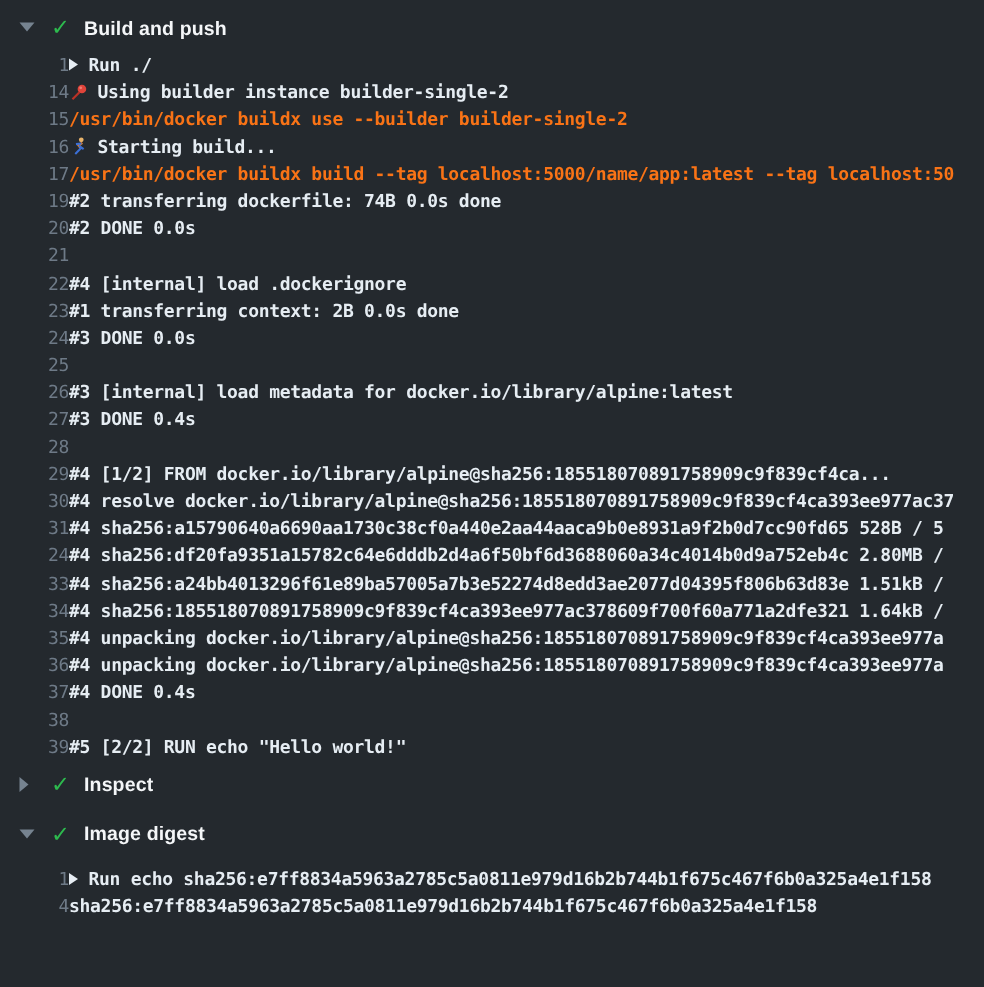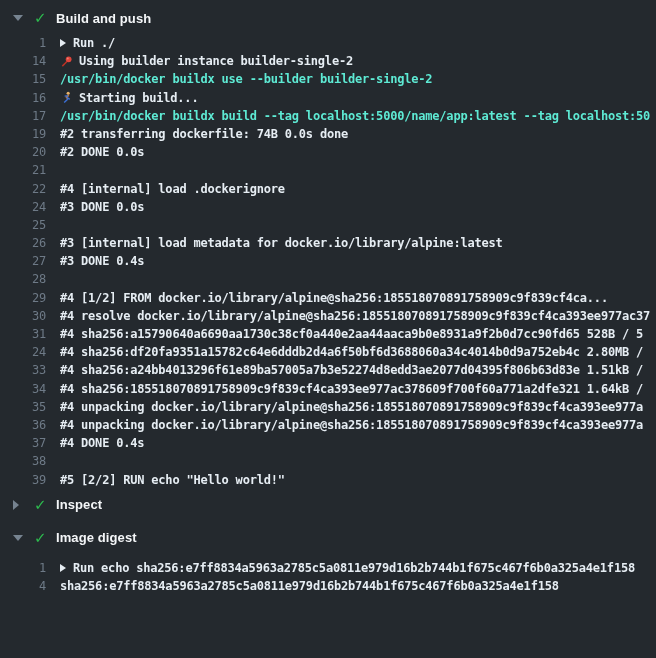--- a/index.html
+++ b/index.html
@@ -75,27 +75,26 @@
   }
   .log-num {
     flex: none;
     width: 46px;
     text-align: right;
     color: #6e7a87;
     cursor: pointer;
     font-weight: 400;
   }
   .log-text {
-    margin-left: 14px;
     color: #e6edf3;
     font-weight: 600;
     display: inline-flex;
     align-items: center;
   }
-  .log-text.command { color: #5eead4; text-align: center; }
+  .log-text.command { color: #f97316; text-align: center; }
   .run-arrow {
     width: 0; height: 0;
     border-top: 4.5px solid transparent;
     border-bottom: 4.5px solid transparent;
     border-left: 6px solid #e6edf3;
     display: inline-block;
     margin-right: 7px;
     cursor: pointer;
     flex: none;
   }
@@ -182,20 +181,26 @@
           <span></span>
         </span>
       </div>
       <div class="log-row">
         <span class="log-num">22</span>
         <span class="log-text">
           <span>#4 [internal] load .dockerignore</span>
         </span>
       </div>
       <div class="log-row">
+        <span class="log-num">23</span>
+        <span class="log-text">
+          <span>#1 transferring context: 2B 0.0s done</span>
+        </span>
+      </div>
+      <div class="log-row">
         <span class="log-num">24</span>
         <span class="log-text">
           <span>#3 DONE 0.0s</span>
         </span>
       </div>
       <div class="log-row">
         <span class="log-num">25</span>
         <span class="log-text">
           <span></span>
         </span>

